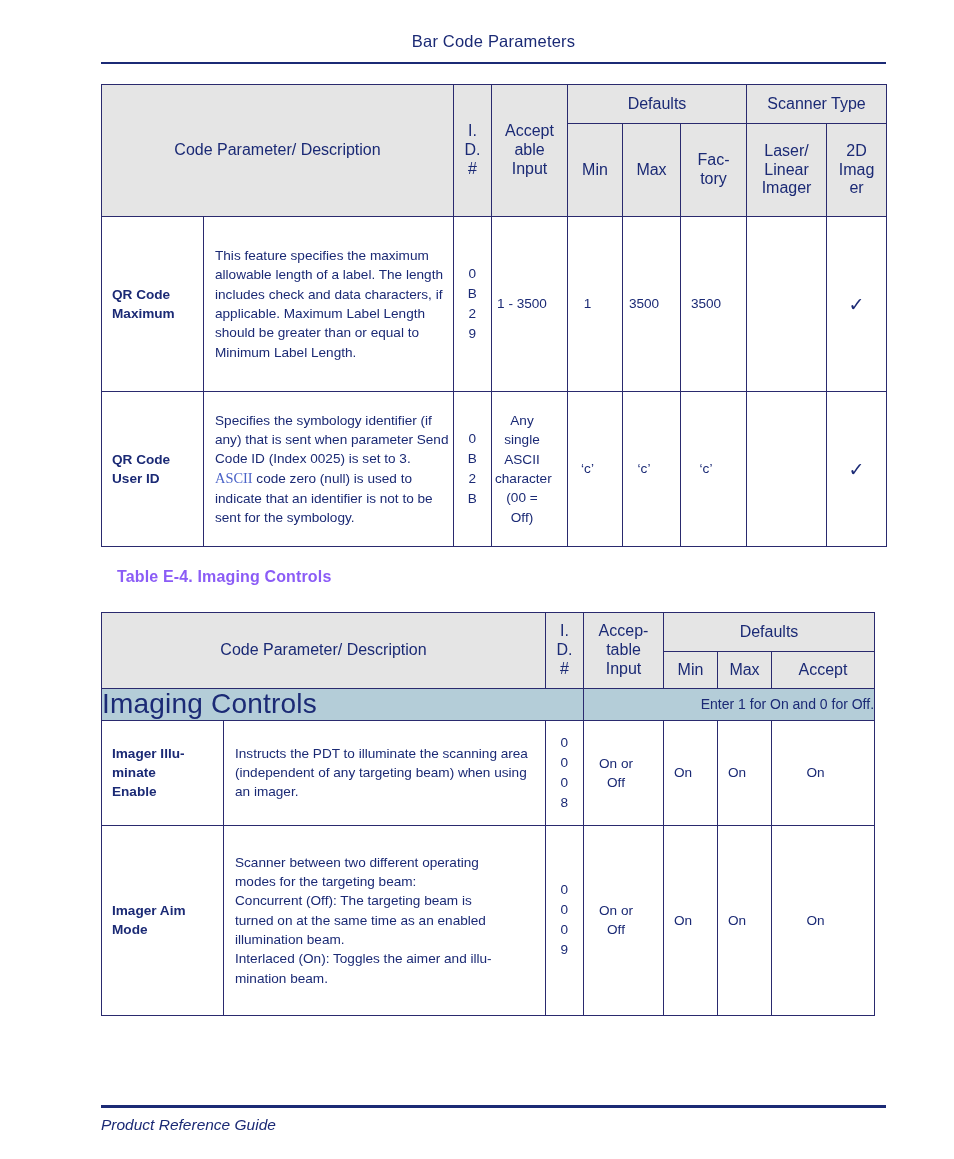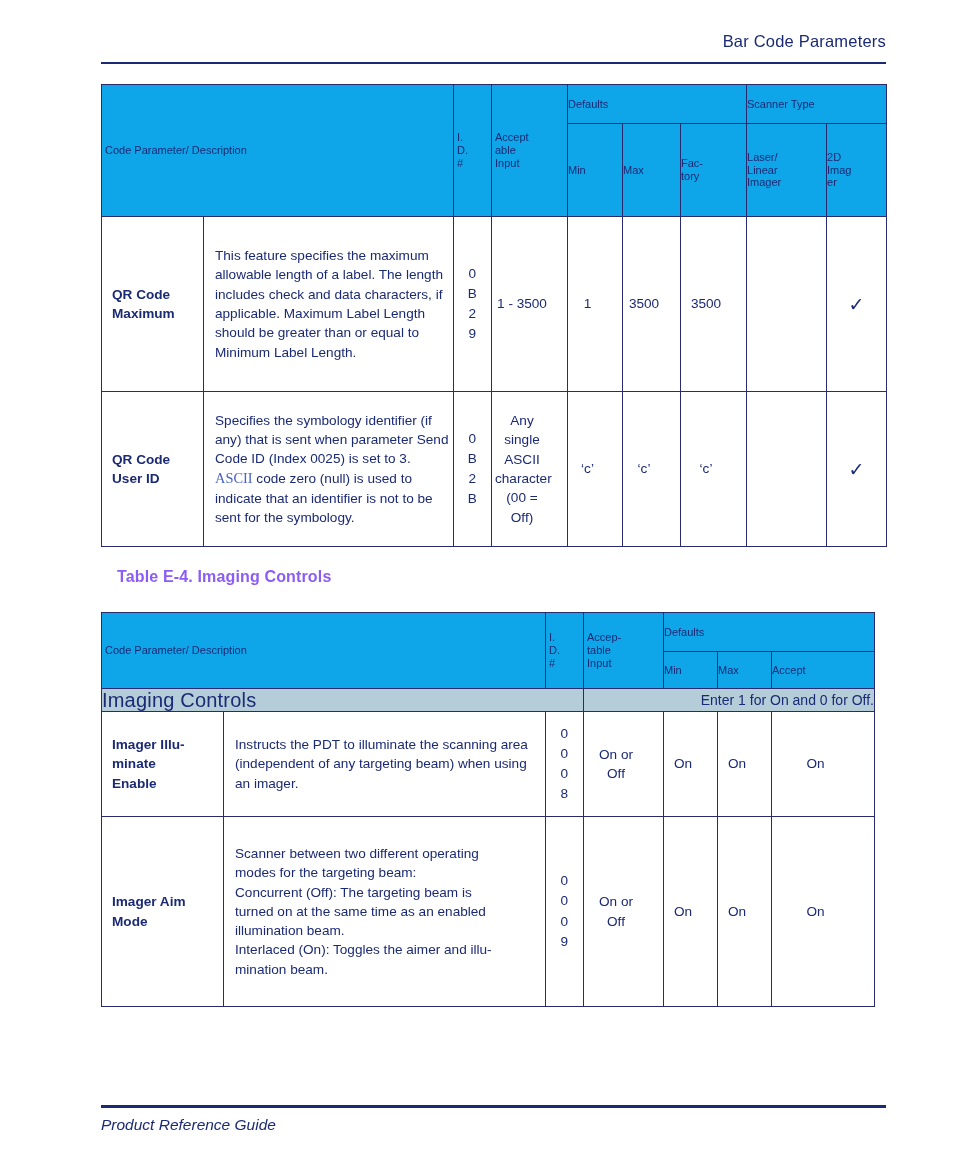--- a/index.html
+++ b/index.html
@@ -23,21 +23,21 @@
     height: 1159px;
     box-sizing: border-box;
   }
 
   
   .run-head {
     position: absolute;
     left: 101px;
     top: 32px;
     width: 785px;
-    text-align: right;
+    text-align: center;
     font-size: 16.5px;
     font-weight: 400;
     letter-spacing: .2px;
     color: #1b2a75;
   }
   .rule-top {
     position: absolute;
     left: 101px;
     top: 62px;
     width: 785px;
@@ -80,24 +80,24 @@
     font-size: 13.2px;
     color: #1b2a75;
   }
   table.param td, table.param th {
     border: 1px solid #2a2a6e;
     padding: 0;
     vertical-align: middle;
     font-weight: normal;
   }
   .hdr {
-    background: #0ea5e9;
-    font-weight: bold;
-    text-align: left;
-    font-size: 11px;
+    background: #e5e5e5;
+    font-weight: bold;
+    text-align: center;
+    font-size: 16px;
     line-height: 1.18;
     padding: 3px 2px;
   }
   .hdr.tall { padding: 4px 3px; }
 
   .cell {
     padding: 7px 9px;
     line-height: 1.42;
     font-size: 13.6px;
     vertical-align: middle;
@@ -144,21 +144,21 @@
     letter-spacing: .15px;
     margin-left: 16px;
   }
 
   
   .band {
     background: #b4cdd8;
   }
   .band-title {
     font-weight: bold;
-    font-size: 20px;
+    font-size: 28px;
     padding: 5px 0 6px 13px;
     letter-spacing: .2px;
     line-height: 1.1;
   }
   .band-note {
     font-weight: bold;
     font-size: 14px;
     text-align: right;
     padding: 6px 4px;
   }

